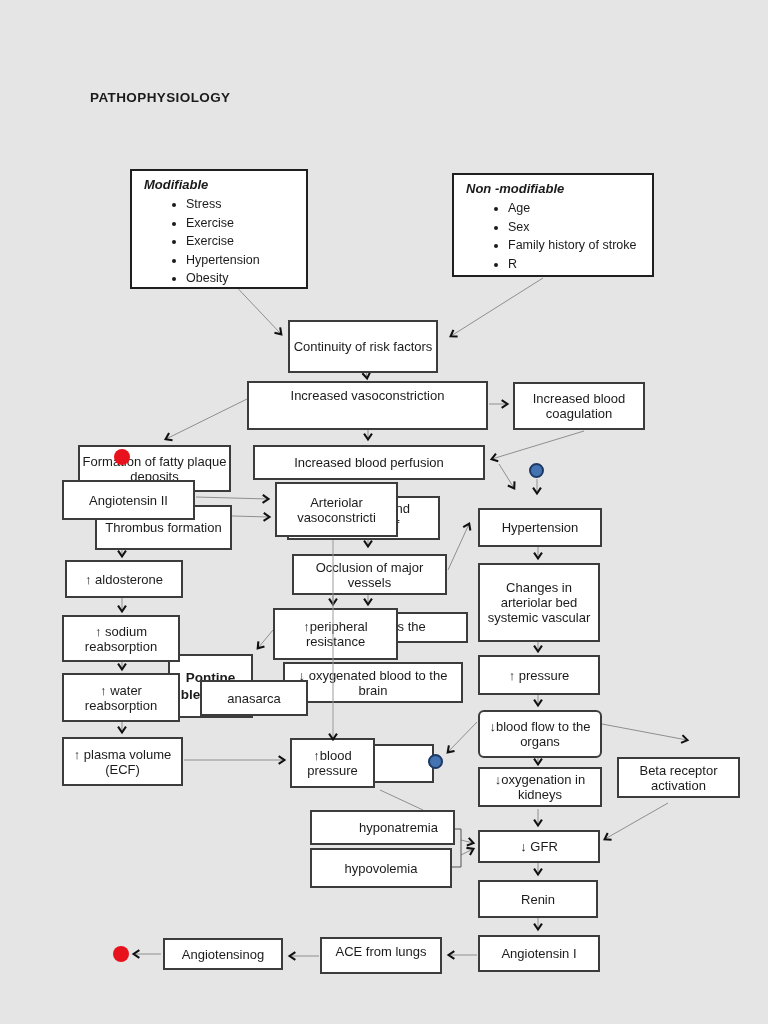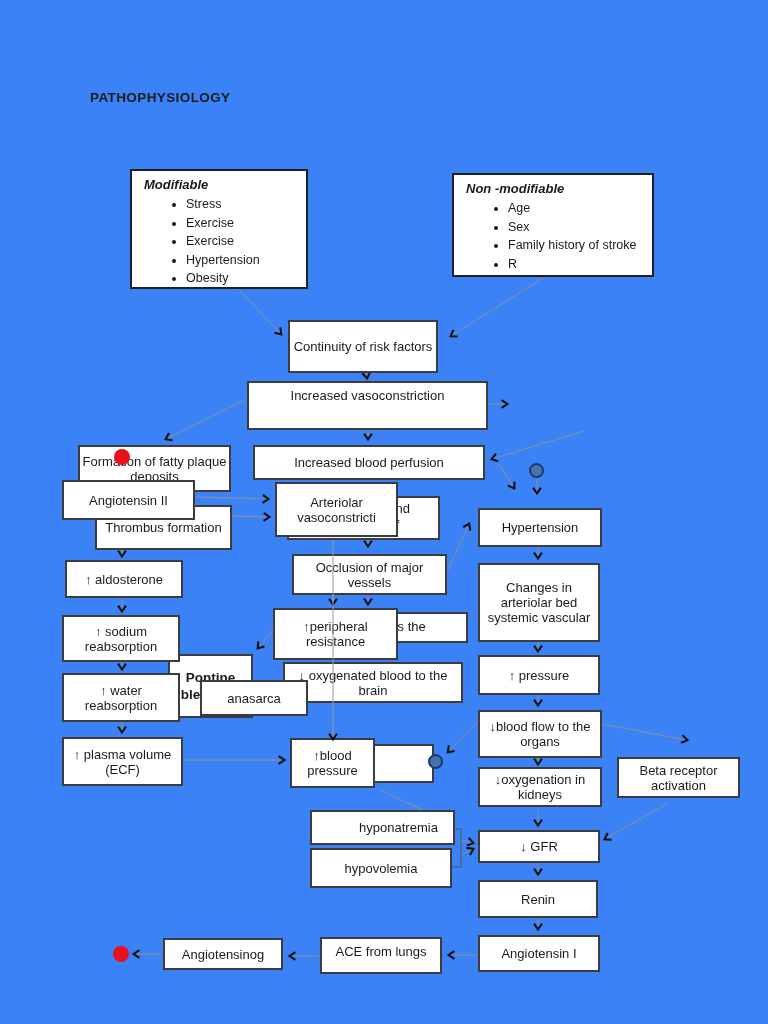--- a/index.html
+++ b/index.html
@@ -1,17 +1,17 @@
 <!DOCTYPE html>
 <html><head>
 <meta charset="utf-8">
 <style>
   html,body{margin:0;padding:0;background:#ffffff;}
   #stage{
-    position:relative;width:768px;height:1024px;background:#3b82f6;overflow:hidden;
+    position:relative;width:768px;height:1024px;background:#e5e5e5;overflow:hidden;
     font-family:"Liberation Sans","DejaVu Sans",sans-serif;color:#1b1b1b;
   }
   svg.layer{position:absolute;left:0;top:0;pointer-events:none;}
   svg.underlay{z-index:1;}
   svg.overlay{z-index:5;}
   .page-title{
     position:absolute;left:90px;top:90px;font-size:13.5px;font-weight:bold;
     letter-spacing:0.4px;z-index:2;
   }
   .node{
@@ -114,38 +114,39 @@
     <ul>
       <li>Age</li>
       <li>Sex</li>
       <li>Family history of stroke</li>
       <li>R</li>
     </ul>
   </div>
 
   <div class="node" style="left:288px;top:320px;width:150px;height:53px;">Continuity of risk factors</div>
   <div class="node vtop" style="left:247px;top:381px;width:241px;height:49px;">Increased vasoconstriction</div>
+  <div class="node" style="left:513px;top:382px;width:132px;height:48px;">Increased blood coagulation</div>
   <div class="node" style="left:253px;top:445px;width:232px;height:35px;">Increased blood perfusion</div>
 
   <div class="node" style="left:78px;top:445px;width:153px;height:47px;">Formation of fatty plaque deposits</div>
   <div class="node" style="left:95px;top:505px;width:137px;height:45px;">Thrombus formation</div>
   <div class="node front" style="left:62px;top:480px;width:133px;height:40px;">Angiotensin II</div>
 
   <div class="node frag-narrow" style="left:287px;top:496px;width:153px;height:44px;">
     <div class="nline1">nd</div>
     <div class="nline2">narrowing of</div>
   </div>
   <div class="node front" style="left:275px;top:482px;width:123px;height:55px;">Arteriolar vasoconstricti</div>
 
   <div class="node" style="left:292px;top:554px;width:155px;height:41px;">Occlusion of major vessels</div>
 
   <div class="node" style="left:478px;top:508px;width:124px;height:39px;">Hypertension</div>
   <div class="node" style="left:478px;top:563px;width:122px;height:79px;">Changes in arteriolar bed systemic vascular</div>
   <div class="node" style="left:478px;top:655px;width:122px;height:40px;">↑ pressure</div>
-  <div class="node" style="left:478px;top:710px;width:124px;height:48px;">↓blood flow to the organs</div>
+  <div class="node" style="left:478px;top:710px;width:124px;height:48px;border-radius:6px;">↓blood flow to the organs</div>
   <div class="node" style="left:478px;top:767px;width:124px;height:40px;">↓oxygenation in kidneys</div>
   <div class="node" style="left:478px;top:830px;width:122px;height:33px;">↓ GFR</div>
   <div class="node" style="left:478px;top:880px;width:120px;height:38px;">Renin</div>
   <div class="node" style="left:478px;top:935px;width:122px;height:37px;">Angiotensin I</div>
   <div class="node vtop clip" style="left:320px;top:937px;width:122px;height:37px;">ACE from lungs</div>
   <div class="node" style="left:163px;top:938px;width:120px;height:32px;">Angiotensinog</div>
   <div class="node" style="left:617px;top:757px;width:123px;height:41px;">Beta receptor activation</div>
 
   <div class="node" style="left:65px;top:560px;width:118px;height:38px;">↑ aldosterone</div>
   <div class="node pontine" style="left:168px;top:654px;width:85px;height:64px;">Pontine bleedin g</div>

